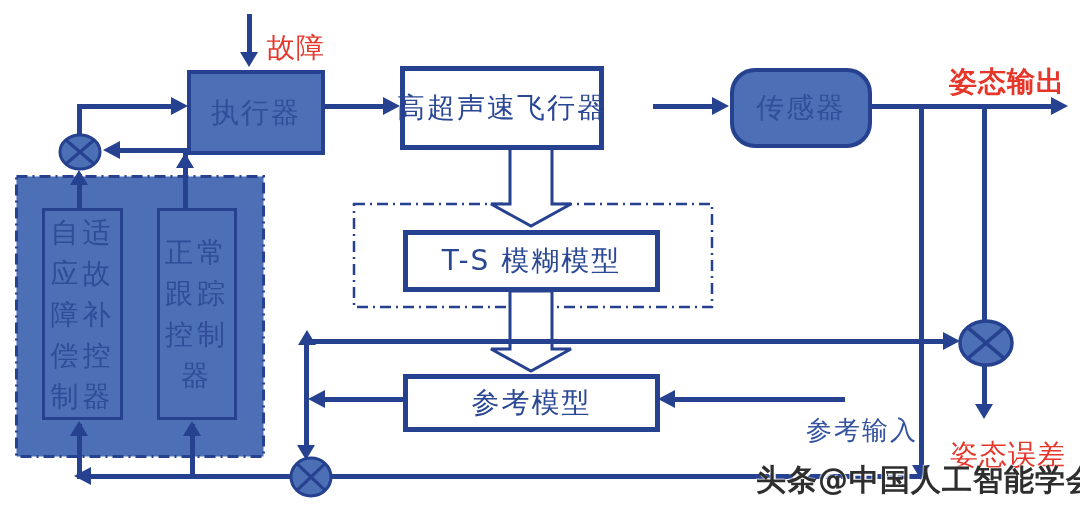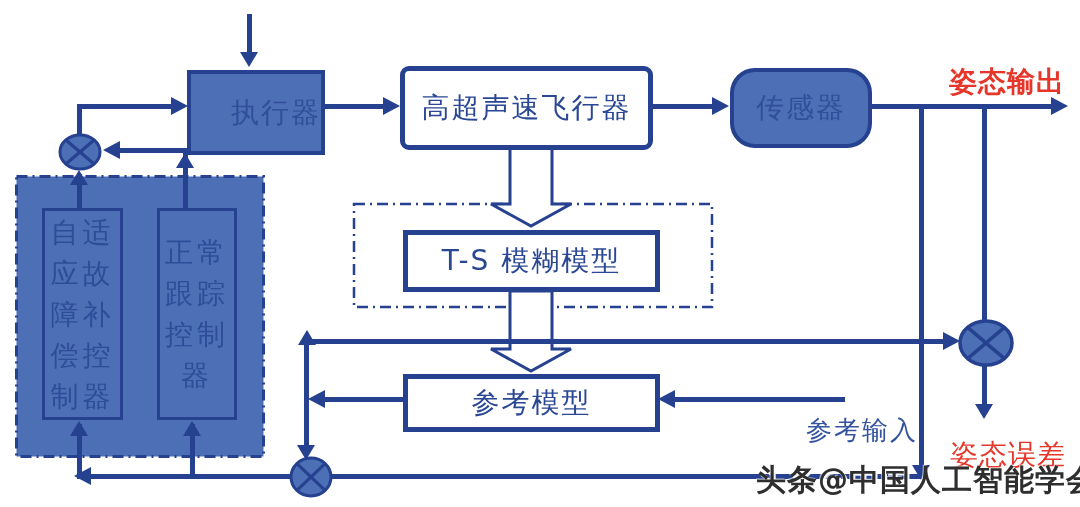--- a/index.html
+++ b/index.html
@@ -115,25 +115,25 @@
   <div class="au" style="left:183px;top:421px;"></div>
 
   <div class="vline" style="left:77px;top:174px;height:36px;"></div>
   <div class="au" style="left:70px;top:170px;"></div>
 
   <div class="vline" style="left:183px;top:151px;height:59px;"></div>
   <div class="au" style="left:176px;top:153px;"></div>
   <div class="hline" style="left:116px;top:148px;width:72px;"></div>
   <div class="al" style="left:103px;top:141px;"></div>
 
-  <div class="box fill" style="left:187px;top:70px;width:138px;height:85px;justify-content:flex-end;">
+  <div class="box fill" style="left:187px;top:70px;width:138px;height:85px;">
     <span class="t">执行器</span>
   </div>
 
-  <div class="box white" style="left:400px;top:66px;width:253px;height:84px;border-radius:9px;">
+  <div class="box white" style="left:400px;top:66px;width:204px;height:84px;">
     <span class="t">高超声速飞行器</span>
   </div>
 
   <div class="box fill" style="left:730px;top:68px;width:142px;height:80px;border-radius:25px;">
     <span class="t">传感器</span>
   </div>
 
   <div class="box white" style="left:403px;top:374px;width:257px;height:58px;">
     <span class="t">参考模型</span>
   </div>
@@ -161,19 +161,20 @@
     <line x1="9.6" y1="8.4" x2="46.4" y2="39.6" stroke="var(--navy)" stroke-width="3.5"></line>
     <line x1="46.4" y1="8.4" x2="9.6" y2="39.6" stroke="var(--navy)" stroke-width="3.5"></line>
   </svg>
 
   <svg style="left:289px;top:456px;" width="44" height="42">
     <ellipse cx="22" cy="21" rx="20" ry="19" fill="var(--blue)" stroke="var(--navy)" stroke-width="3"></ellipse>
     <line x1="7.9" y1="7.6" x2="36.1" y2="34.4" stroke="var(--navy)" stroke-width="3"></line>
     <line x1="36.1" y1="7.6" x2="7.9" y2="34.4" stroke="var(--navy)" stroke-width="3"></line>
   </svg>
 
+  <div class="lbl red" style="left:267px;top:29px;">故障</div>
   <div class="lbl red" style="left:949px;top:63px;font-weight:bold;">姿态输出</div>
   <div class="lbl red" style="left:950px;top:436px;">姿态误差</div>
   <div class="lbl blue" style="left:806px;top:413px;">参考输入</div>
 
   <div class="watermark" style="left:756px;top:460px;">头条@中国人工智能学会</div>
 
 </div>
 
 </body></html>

